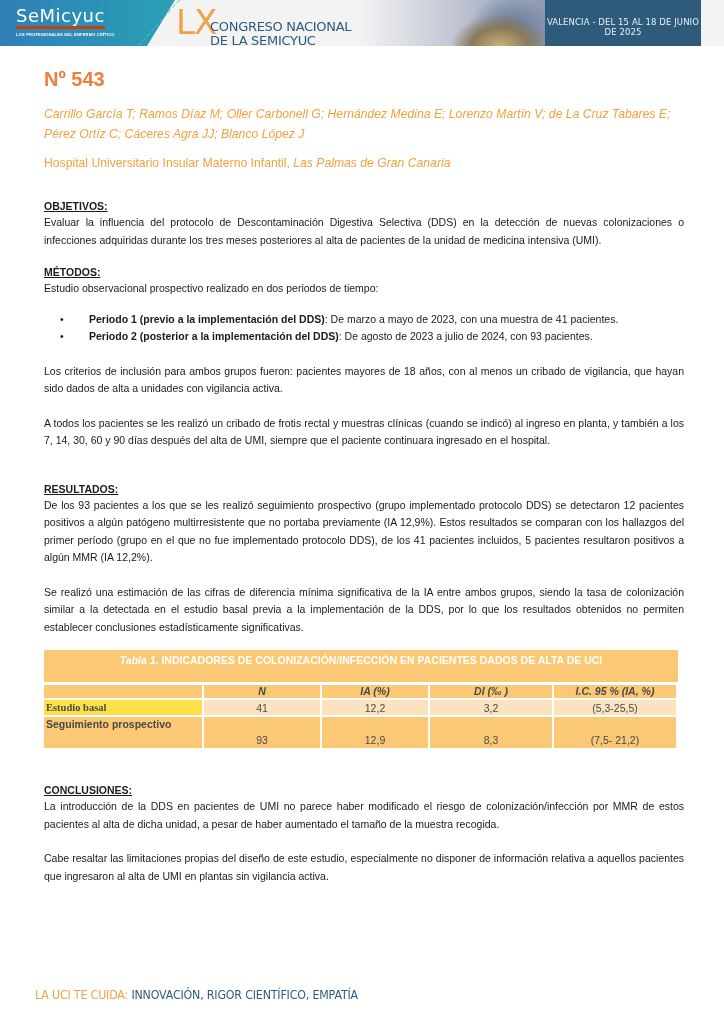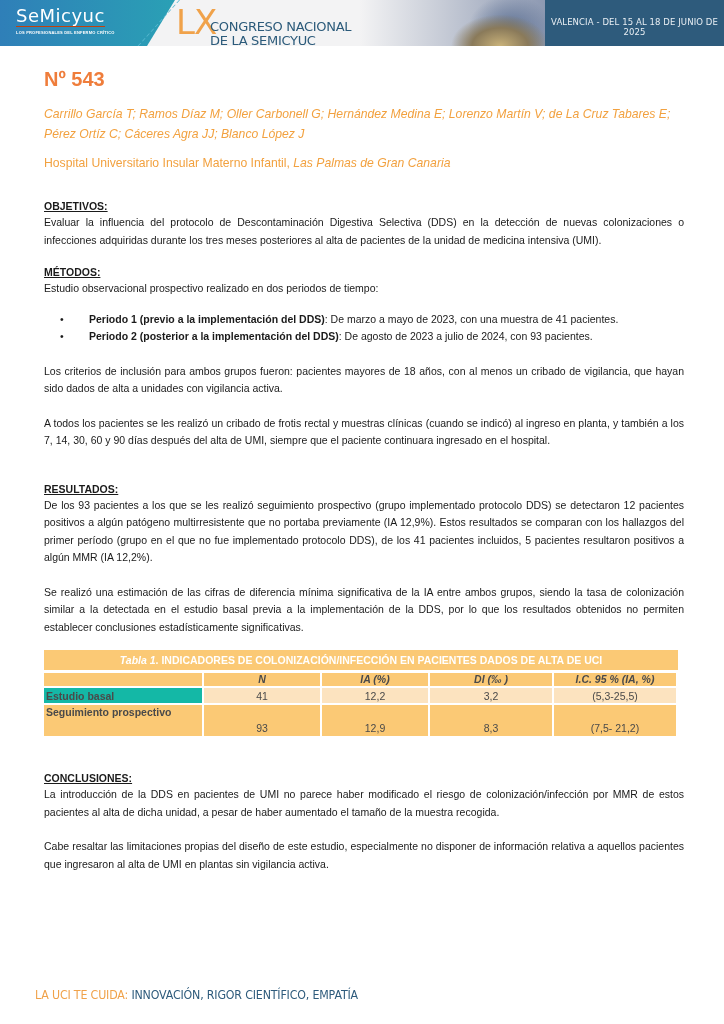--- a/index.html
+++ b/index.html
@@ -11,32 +11,32 @@
   .banner-left {
     position: absolute; left: 0; top: 0; height: 46px; width: 175px;
     background: linear-gradient(90deg, #2f7fb8 0%, #2aa0b5 100%);
     clip-path: polygon(0 0, 100% 0, 84% 100%, 0 100%);
   }
   .banner-diag {
     position: absolute; left: 120px; top: 0; width: 60px; height: 46px;
     border-right: 1px dashed #5ab8d0; transform: skewX(-42deg); transform-origin: top right;
   }
   .logo { position: absolute; left: 16px; top: 6px; color: #ffffff; }
-  .logo-word { font-size: 18px; letter-spacing: 0.5px; font-family: "DejaVu Sans", sans-serif; border-bottom: 1px solid #c2410c; line-height: 20px; display: inline-block; }
+  .logo-word { font-size: 18px; letter-spacing: 0.5px; font-family: "DejaVu Sans", sans-serif; border-bottom: 3px solid #c2410c; line-height: 20px; display: inline-block; }
   .logo-sub { font-size: 4px; letter-spacing: 0.2px; margin-top: 3px; font-weight: bold; }
   .lx { position: absolute; left: 176px; top: 4px; font-size: 34px; line-height: 36px; color: #f0a24a; font-family: "DejaVu Sans", sans-serif; letter-spacing: -1px; }
   .congress { position: absolute; left: 210px; top: 20px; font-size: 13px; line-height: 14px; color: #2b5a7a; font-family: "DejaVu Sans", sans-serif; letter-spacing: -0.3px; }
   .photo {
     position: absolute; left: 360px; top: 0; width: 185px; height: 46px;
     background:
       radial-gradient(ellipse 70px 45px at 140px 46px, #c9b27a 0%, #8a7a5a 40%, transparent 70%),
       radial-gradient(ellipse 60px 50px at 150px 30px, #5b6f92 0%, transparent 70%),
       linear-gradient(90deg, #f3f3f4 0%, #c6cbd6 45%, #8d99b2 100%);
   }
-  .date-box { position: absolute; left: 545px; top: 0; width: 179px; height: 46px; background: #2e5b7c; }
+  .date-box { position: absolute; left: 545px; top: 0; width: 156px; height: 46px; background: #2e5b7c; }
   .date-text { position: absolute; left: 0; right: 0; top: 17px; text-align: center; color: #e8eef3; font-size: 8.5px; letter-spacing: 0.1px; font-family: "DejaVu Sans", sans-serif; }
 
   
   .content { position: absolute; left: 44px; top: 66px; width: 640px; }
   .abstract-number { color: #ef7d3b; font-weight: bold; font-size: 20px; line-height: 26px; }
   .title { margin-top: 8px; color: #2e5b7c; font-weight: bold; font-size: 14px; line-height: 23px; text-align: justify; text-align-last: left; letter-spacing: 0.2px; }
   .authors { margin-top: 12px; color: #f2a13f; font-style: italic; font-size: 12.2px; line-height: 20px; }
   .authors .underlined { }
   .hospital { margin-top: 10px; color: #f2a13f; font-size: 12.2px; line-height: 18px; }
   .hospital .city { font-style: italic; }
@@ -47,29 +47,29 @@
   .sec-metodos { margin-top: 16px; }
   .bullets { list-style: none; margin-top: 13px; margin-left: 16px; }
   .bullets li { font-size: 10.5px; line-height: 17.5px; position: relative; padding-left: 29px; }
   .bullets li::before { content: "•"; position: absolute; left: 0; top: 0; }
   .bullets li b { font-weight: bold; }
   .gap16 { margin-top: 17px; }
   .sec-resultados { margin-top: 32px; }
 
   
   .table-wrap { margin-top: 14px; width: 634px; }
-  .tbl-caption { background: #fbc975; color: #ffffff; font-weight: bold; font-size: 10.5px; height: 20px; line-height: 20px; text-align: center; }
+  .tbl-caption { background: #fbc975; color: #ffffff; font-weight: bold; font-size: 10.5px; height: 32px; line-height: 20px; text-align: center; }
   .tbl-caption i { font-style: italic; }
   table { width: 100%; border-collapse: separate; border-spacing: 0; margin-top: 3px; font-size: 10.5px; color: #4a4a4a; }
   th, td { border-right: 2px solid #ffffff; border-bottom: 2px solid #ffffff; }
   th { background: #fbc975; font-style: italic; font-weight: bold; height: 15px; line-height: 13px; }
   td { text-align: center; }
   td.row-label { text-align: left; font-weight: bold; padding-left: 2px; }
   tr.r1 td { background: #fce3bf; height: 17px; }
-  tr.r1 td.row-label { background: #14b8a6; }
+  tr.r1 td.row-label { background: #fde047; font-family: Liberation Serif, serif; }
   tr.r2 td { background: #fbc975; height: 33px; }
   tr.r2 td.row-label { vertical-align: top; padding-top: 1px; }
   tr.r2 td.val { padding-top: 14px; }
   .c0 { width: 160px; } .c1 { width: 118px; } .c2 { width: 108px; } .c3 { width: 124px; }
 
   .sec-conclusiones { margin-top: 33px; }
 
   
   .footer { position: absolute; left: 35px; top: 987px; font-size: 13px; letter-spacing: -0.2px; font-family: "DejaVu Sans", sans-serif; transform: scaleX(0.85); transform-origin: left; }
   .footer .f-accent { color: #f0a24a; }

